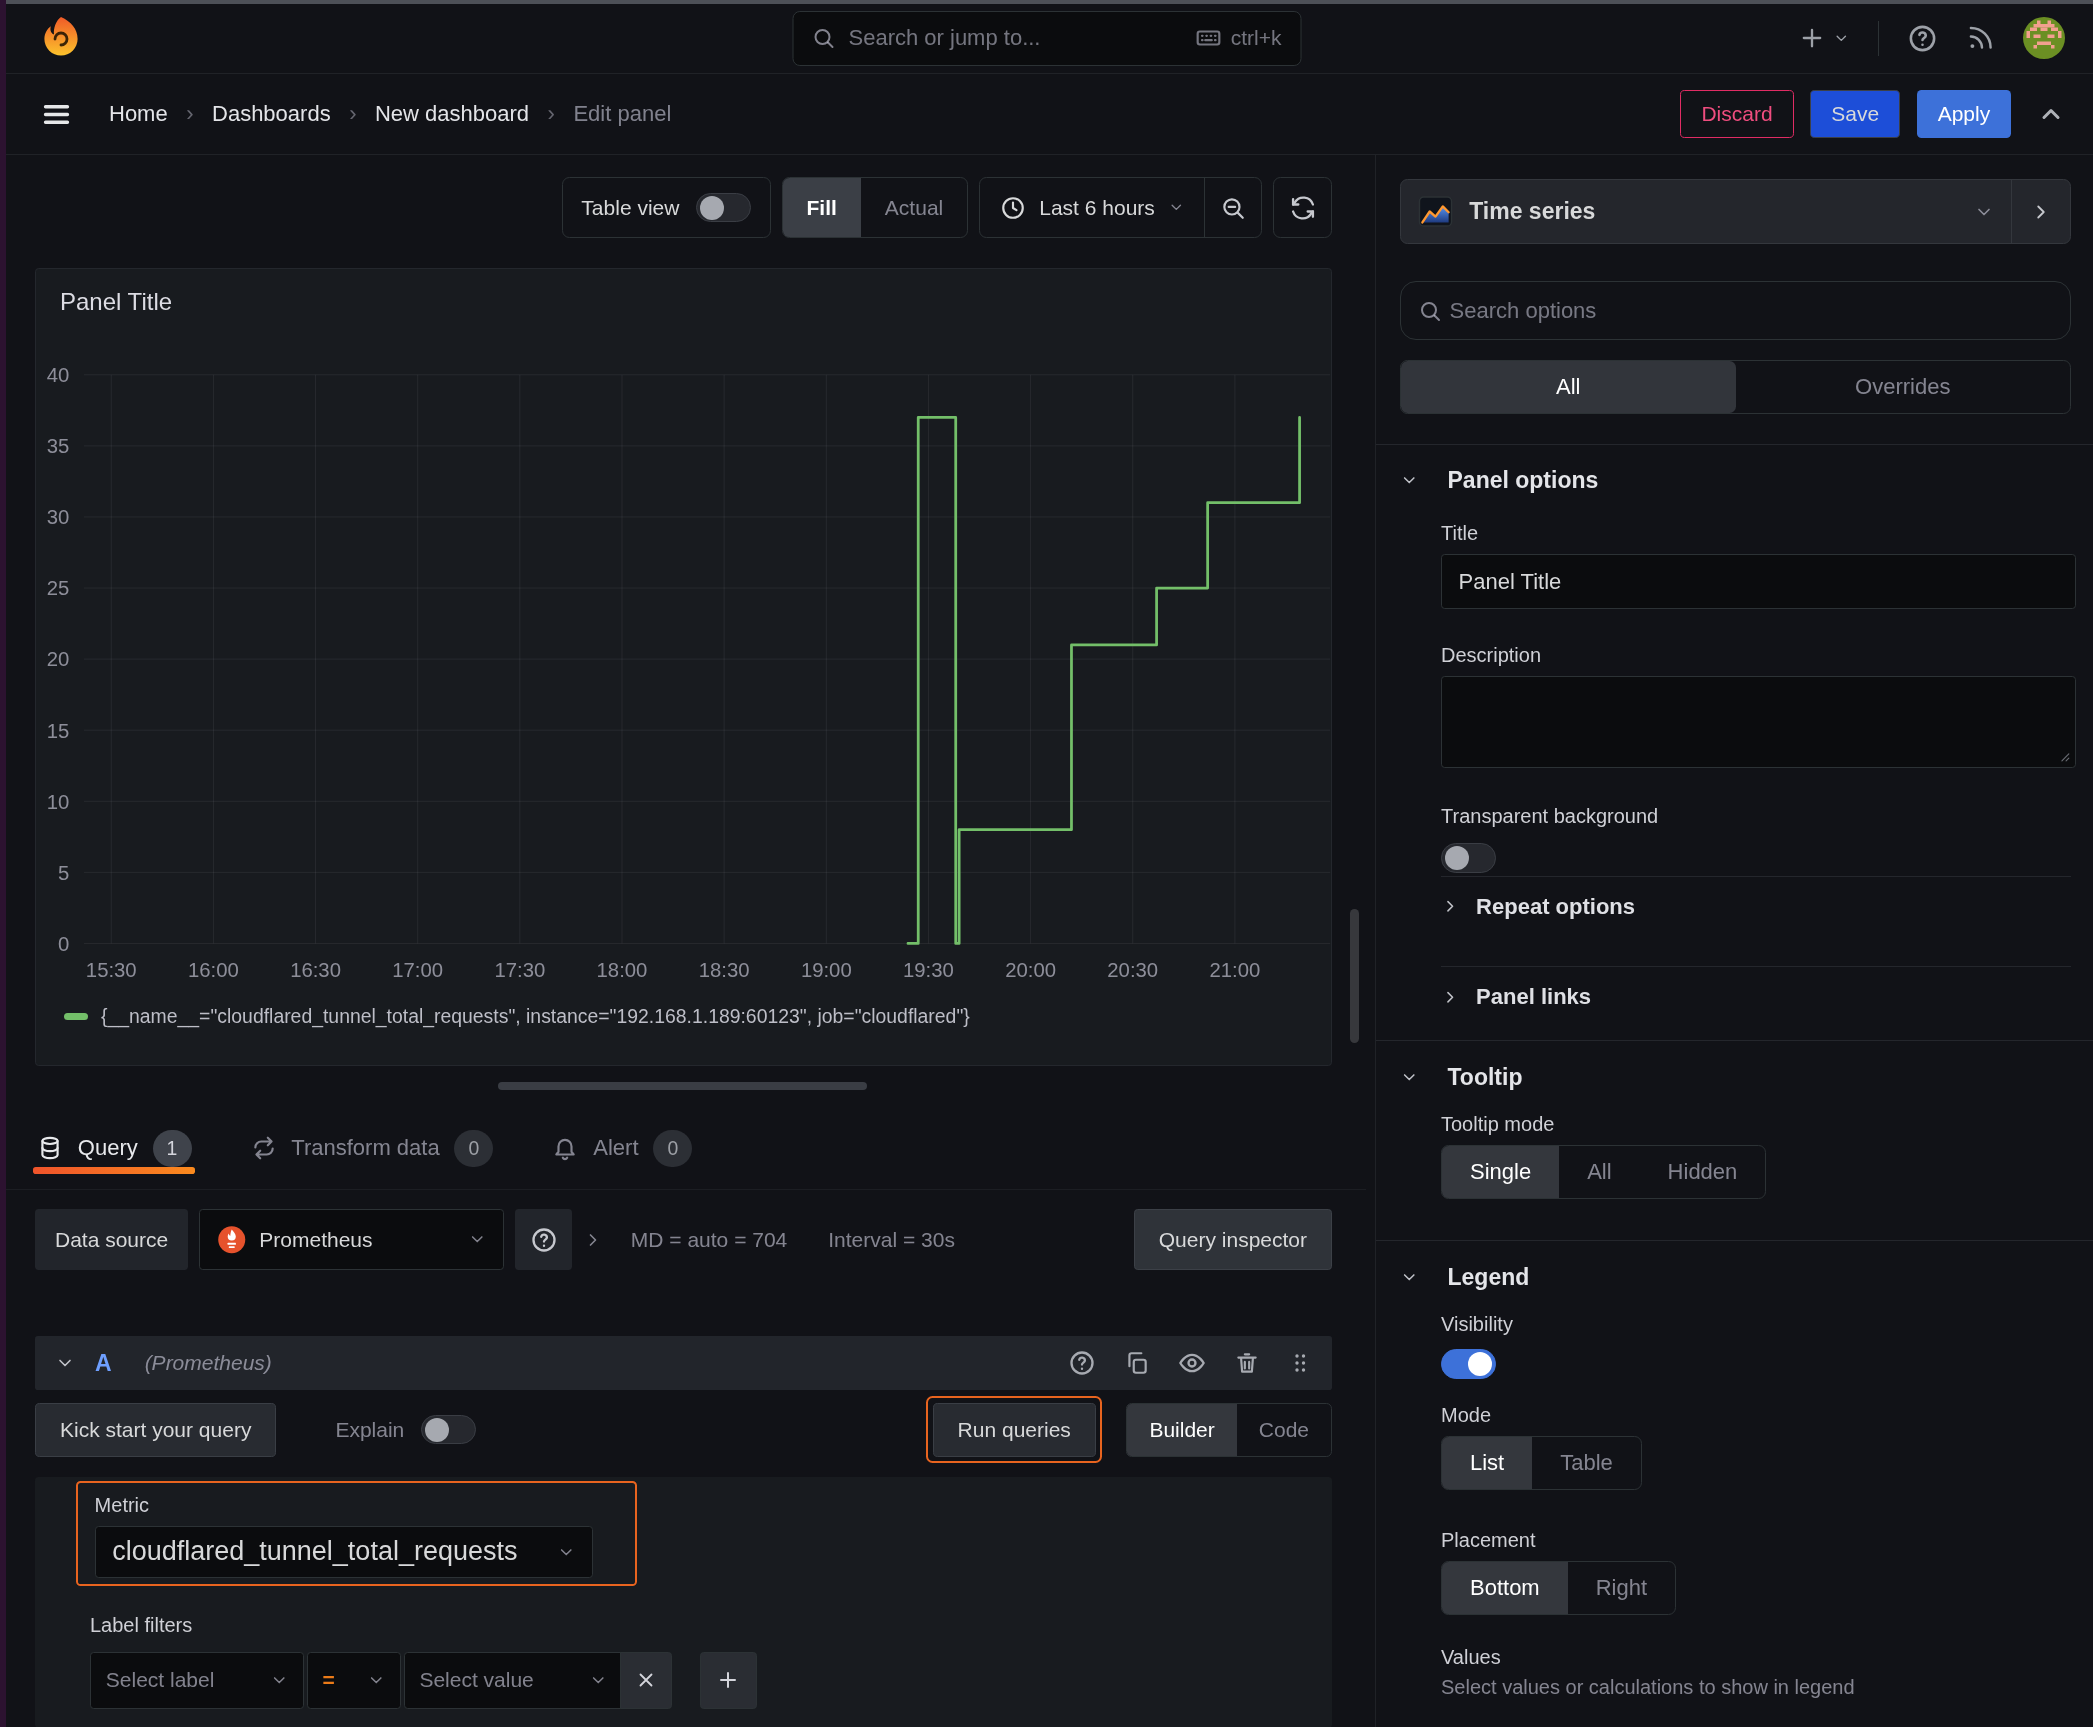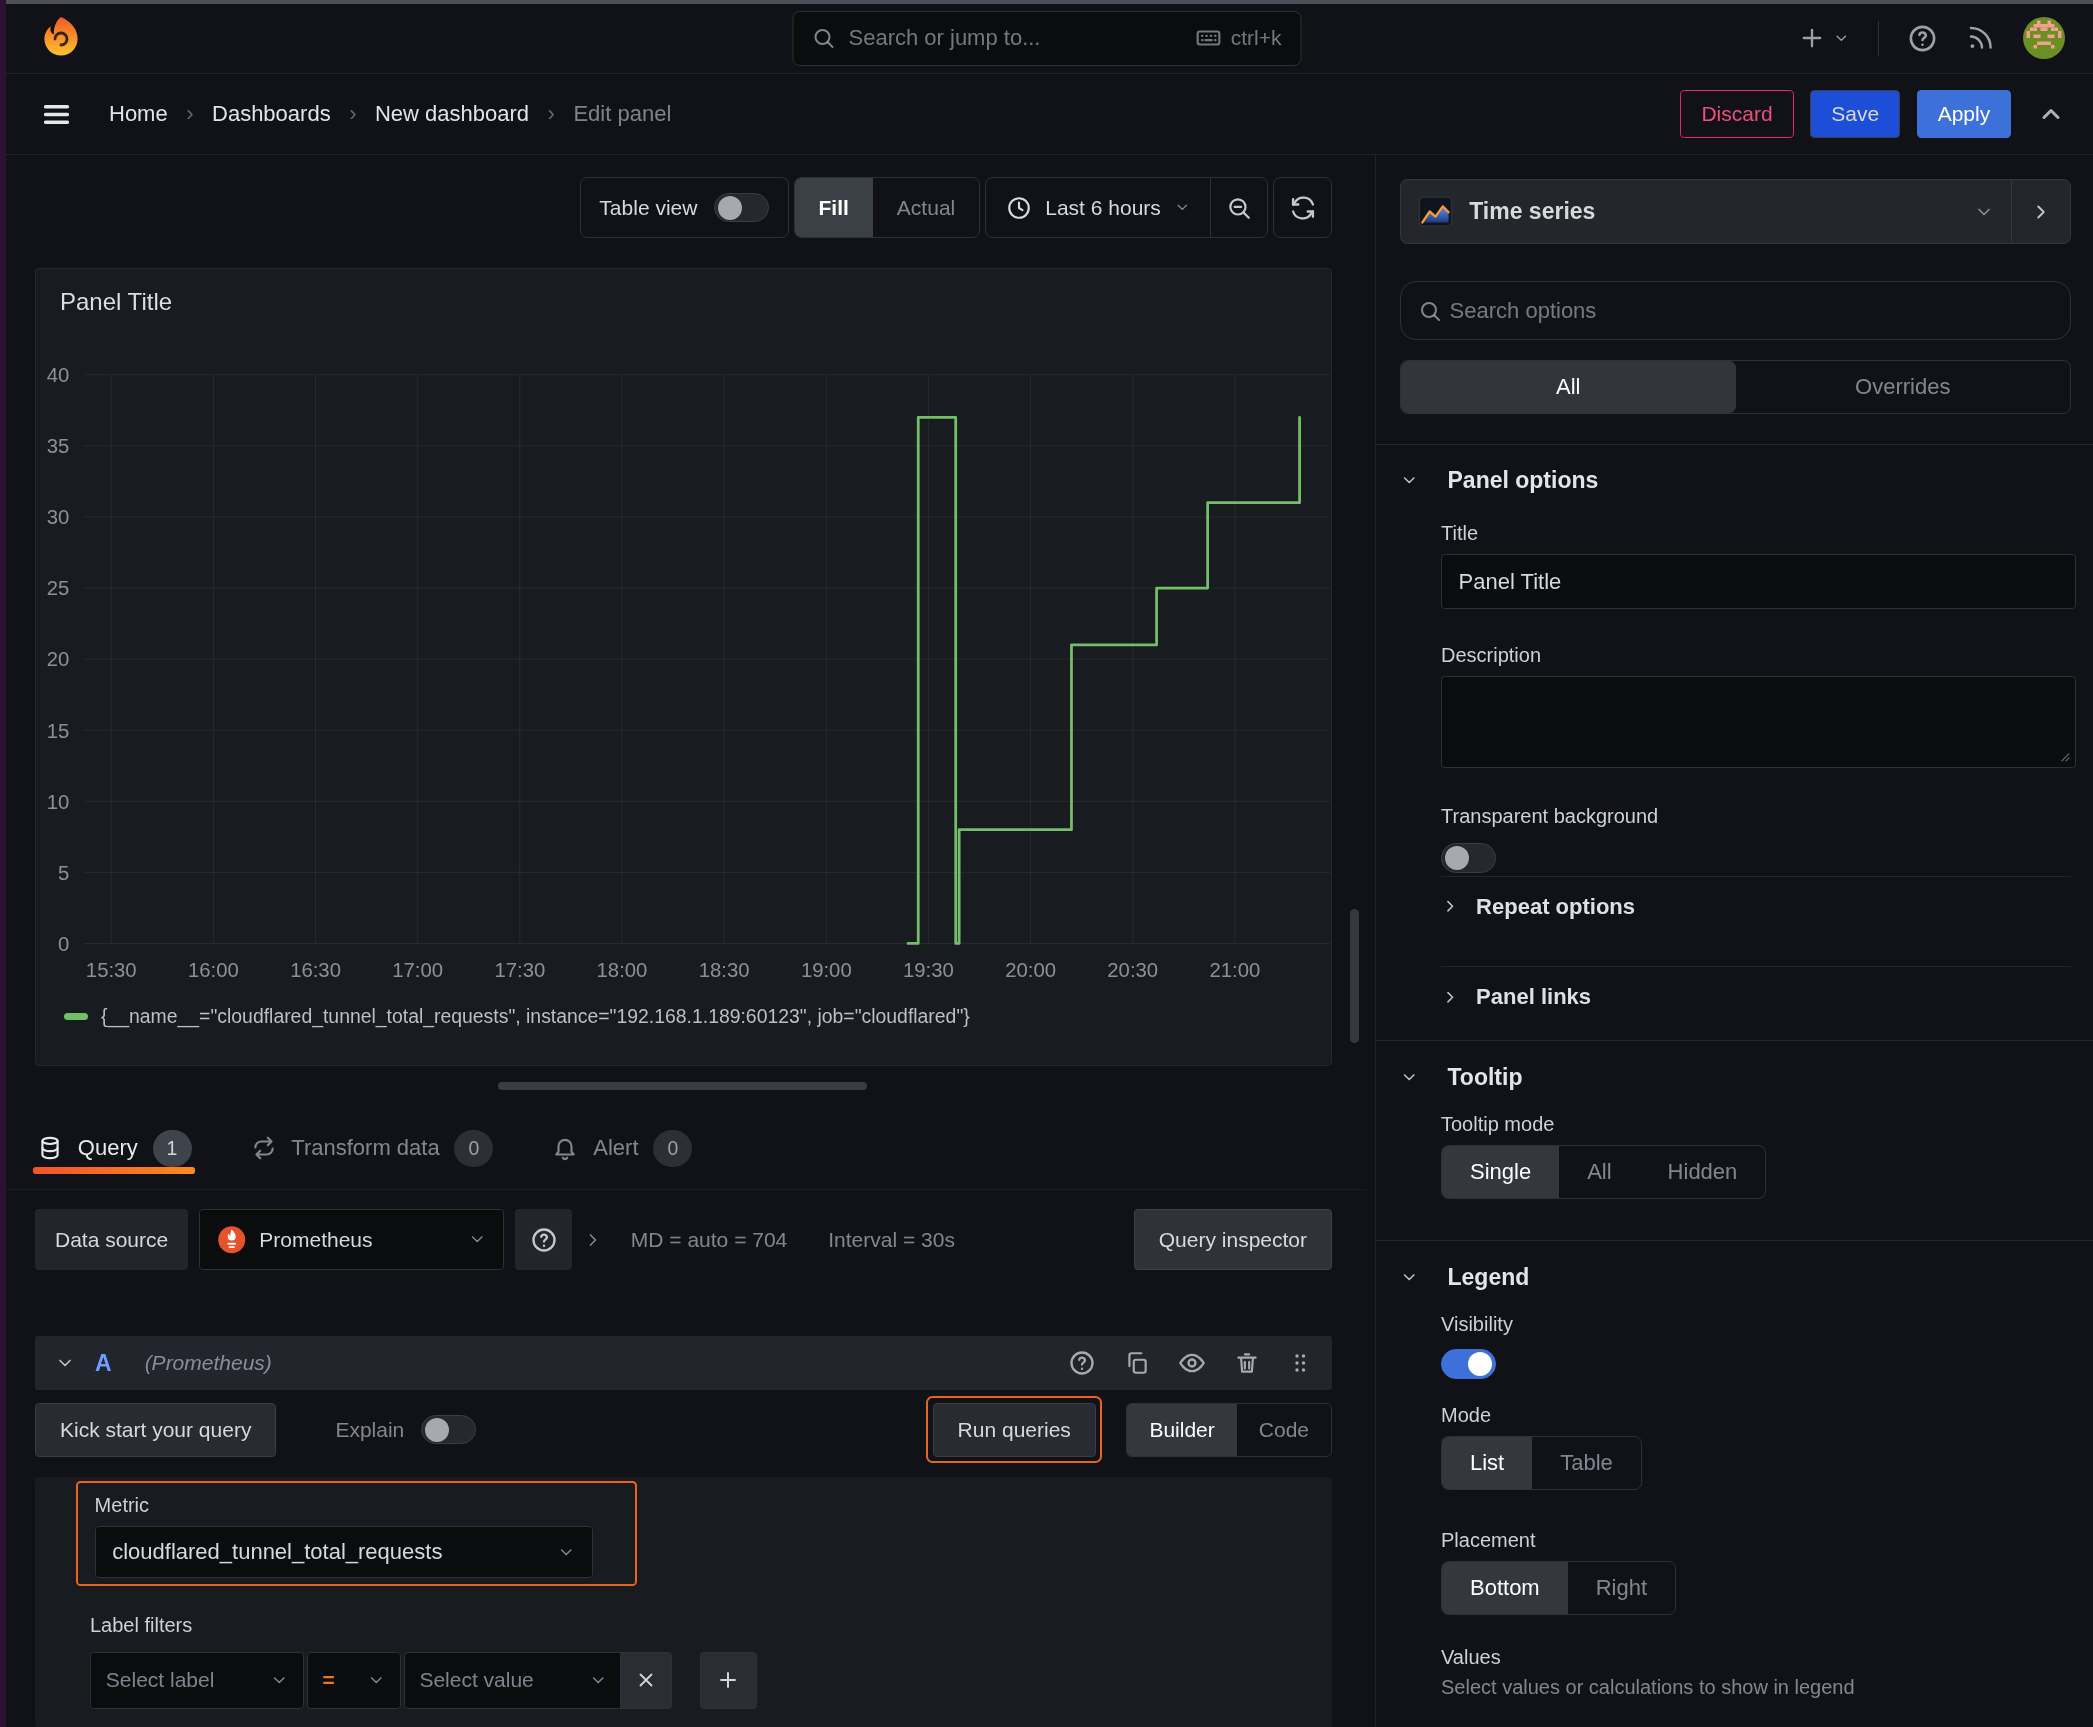--- a/index.html
+++ b/index.html
@@ -39,21 +39,21 @@
   .crumb-sep{color:rgba(204,204,220,.45);font-size:22px;}
   .crumb-actions{margin-left:auto;display:flex;align-items:center;gap:16.6px;}
   .btn{height:48px;padding:0 20px;border-radius:4.6px;font-size:21px;display:inline-flex;align-items:center;gap:9.2px;border:0.9px solid transparent;cursor:pointer;}
   .btn-destructive{background:transparent;border:0.9px solid var(--pink);color:#ef4d7f;}
   .btn-secondary{background:#1d4ed8;border:0.9px solid #3c4047;color:var(--bright);}
   .btn-primary{background:var(--blue);color:#fff;}
   .collapse-arrow{color:#aeb1b7;margin-left:9.2px;}
 
   
   .main{position:absolute;top:155px;left:0;width:1366px;bottom:0;}
-  .toolbar-row{position:absolute;top:22px;right:34px;display:flex;align-items:stretch;gap:5px;height:61px;}
+  .toolbar-row{position:absolute;top:22px;right:34px;display:flex;align-items:stretch;gap:11px;height:61px;}
   .ctrl-box{display:flex;align-items:center;gap:16.6px;border:0.9px solid var(--border);border-radius:7.4px;padding:0 18.5px;font-size:21px;color:var(--bright);}
   .seg{display:inline-flex;align-items:stretch;border:0.9px solid var(--border);border-radius:7.4px;overflow:hidden;background:transparent;}
   .seg .opt{display:flex;align-items:center;justify-content:center;padding:0 24px;font-size:21px;color:var(--dim);}
   .seg .opt.sel{background:#3b3f46;color:#fff;font-weight:700;}
   .timepick{display:flex;align-items:stretch;border:0.9px solid var(--border);border-radius:7.4px;overflow:hidden;}
   .timepick .tp-main{display:flex;align-items:center;gap:13px;padding:0 20px;font-size:21px;color:var(--bright);}
   .timepick .tp-zoom{display:flex;align-items:center;padding:0 14.8px;border-left:0.9px solid var(--border);color:#c6c8ce;}
   .sq-btn{display:flex;align-items:center;justify-content:center;width:59px;border:0.9px solid var(--border);border-radius:7.4px;color:#c6c8ce;}
 
   
@@ -102,21 +102,21 @@
   .explain{display:flex;align-items:center;gap:16.6px;margin-left:59px;color:var(--dim);font-size:21px;}
   .qb-spacer{flex:1;}
   .hl-box{border:2.8px solid var(--orange);border-radius:6.5px;padding:4.6px;margin-right:24px;}
   .seg-small{display:inline-flex;border:0.9px solid var(--border);border-radius:5.5px;overflow:hidden;height:54px;}
   .seg-small .opt{display:flex;align-items:center;padding:0 22px;font-size:21px;color:var(--dim);}
   .seg-small .opt.sel{background:#34373d;color:#fff;}
 
   .editor-body{position:absolute;top:1322px;left:35px;right:34px;bottom:0;background:var(--panel);border-radius:3.7px;}
   .metric-box{position:absolute;left:41px;top:3.7px;width:561px;height:105px;border:2.8px solid var(--orange);border-radius:4.6px;padding:11px 0 0 16.6px;}
   .field-label{font-size:20px;color:#cfd0d6;}
-  .select-ctrl{display:flex;align-items:center;background:var(--input);border:0.9px solid var(--border);border-radius:3.7px;height:52px;padding:0 16.6px;color:var(--bright);font-size:22px;gap:13px;}
+  .select-ctrl{display:flex;align-items:center;background:var(--input);border:0.9px solid var(--border);border-radius:3.7px;height:52px;padding:0 16.6px;color:var(--bright);font-size:27px;gap:13px;}
   .select-ctrl .chev{margin-left:auto;color:var(--dim);}
   .metric-select{width:498px;margin-top:9.2px;}
   .label-filters{position:absolute;left:55px;top:137px;}
   .filter-row{display:flex;align-items:stretch;margin-top:14.8px;height:57px;}
   .f-seg{display:flex;align-items:center;background:var(--input);border:0.9px solid var(--border);border-radius:3.7px;padding:0 14.8px;gap:14.8px;color:var(--dim);font-size:21px;margin-right:2.8px;}
   .f-seg .chev{color:var(--dim);}
   .f-op{color:#eb7b18;font-weight:700;}
   .f-x{display:flex;align-items:center;justify-content:center;width:52px;background:var(--raised2);border:0.9px solid var(--border);border-radius:0 3.7px 3.7px 0;margin-left:-3.7px;color:#d4d5dc;}
   .f-add{display:flex;align-items:center;justify-content:center;width:57px;background:var(--raised2);border:0.9px solid var(--border);border-radius:3.7px;margin-left:28px;color:#d4d5dc;}
 

